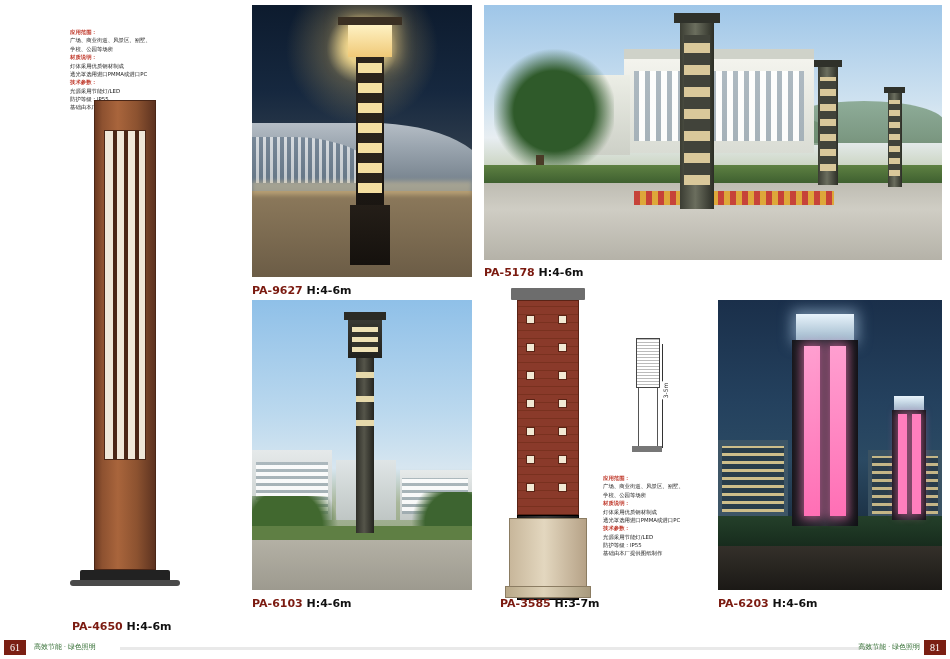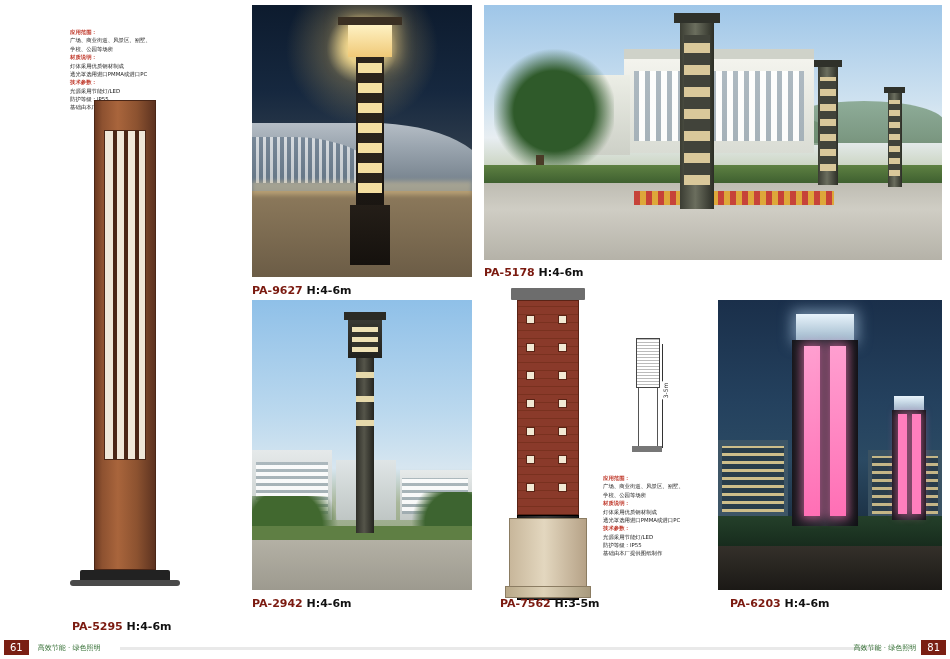--- a/index.html
+++ b/index.html
@@ -40,21 +40,21 @@
 
   
   .draw-line{position:absolute;left:618px;top:330px;width:60px;height:130px;}
   .dl-pole{position:absolute;left:20px;top:10px;width:18px;height:108px;border:1px solid #555;background:#fff;}
   .dl-lamp{position:absolute;left:18px;top:8px;width:22px;height:48px;border:1px solid #444;background:repeating-linear-gradient(0deg,#fff 0 2px,#bbb 2px 3px);}
   .dl-base{position:absolute;left:14px;top:116px;width:30px;height:6px;background:#777;}
   .dim{position:absolute;left:44px;top:14px;height:104px;border-left:1px solid #333;}
   .dim span{position:absolute;left:-6px;top:42px;font-size:6px;color:#222;transform:rotate(-90deg);white-space:nowrap;background:#fff;padding:1px;}
 
   
-  .foot{position:absolute;bottom:0;height:18px;}
+  .foot{position:absolute;bottom:0;height:18px;font-family:Liberation Serif, serif;}
   .foot-num{display:inline-block;background:#7a1f13;color:#fff;font-size:10px;padding:2px 6px;vertical-align:middle;}
   .foot-txt{display:inline-block;font-size:7px;color:#2f6b2f;vertical-align:middle;margin-left:4px;}
   .foot-bar{position:absolute;height:3px;background:#e9e9e9;}
 
   .bindspan{display:block;}
 </style>
 </head>
 <body>
 
 <div class="page">
@@ -76,21 +76,21 @@
     <div class="pole-wood"></div>
     <div class="pole-win">
       <i style="left:8px"></i>
         <i style="left:19px"></i>
         <i style="left:30px"></i>
     </div>
     <div class="base-plate"></div>
     <div class="base-plate2"></div>
   </div>
   <div class="cap" style="left:72px;top:620px;">
-    <span style="color:#7b1a10">PA-5295</span>
+    <span style="color:#7b1a10">PA-4650</span>
     <span class="h">H:4-6m</span>
   </div>
 
   <div class="panel" style="left:252px;top:5px;width:220px;height:272px;
       background:
         radial-gradient(circle at 50% 16%, rgba(255,230,150,.85) 0 6%, rgba(255,210,110,.25) 14%, rgba(0,0,0,0) 30%),
         linear-gradient(180deg,#0d1b2e 0%,#16283f 32%,#2c3a4a 52%,#6e6455 72%,#b49d76 88%,#8d7c61 100%);">
 
     <div style="position:absolute;left:0;top:118px;width:240px;height:70px;background:linear-gradient(180deg,#cfd6dc,#6d7d8c);border-top-right-radius:120px 60px;opacity:.85;"></div>
     <div style="position:absolute;left:-10px;top:132px;width:140px;height:46px;background:repeating-linear-gradient(90deg,rgba(255,255,255,.55) 0 3px,rgba(90,110,130,.6) 3px 7px);border-top-right-radius:90px 45px;"></div>
@@ -161,21 +161,21 @@
 
     <div style="position:absolute;left:96px;top:18px;width:34px;height:40px;background:linear-gradient(180deg,#3a3a34,#22221e);"></div>
     <div style="position:absolute;left:100px;top:24px;width:26px;height:28px;background:repeating-linear-gradient(0deg,#efe2b6 0 5px,#33332c 5px 10px);"></div>
     <div style="position:absolute;left:92px;top:12px;width:42px;height:8px;background:#2b2b25;"></div>
     <div style="position:absolute;left:104px;top:58px;width:18px;height:175px;background:linear-gradient(90deg,#2f2f29,#55554a 45%,#24241f);"></div>
     <div style="position:absolute;left:104px;top:72px;width:18px;height:6px;background:#e6d9ab;"></div>
     <div style="position:absolute;left:104px;top:96px;width:18px;height:6px;background:#e6d9ab;"></div>
     <div style="position:absolute;left:104px;top:120px;width:18px;height:6px;background:#e6d9ab;"></div>
   </div>
   <div class="cap" style="left:252px;top:597px;">
-    <span style="color:#7b1a10">PA-2942</span>
+    <span style="color:#7b1a10">PA-6103</span>
     <span class="h">H:4-6m</span>
   </div>
 
   <div class="draw-brick">
     <div class="brick-top"></div>
     <div class="brick-body">
       <div class="brick-win" style="left:8px;top:14px"></div>
       <div class="brick-win" style="left:40px;top:14px"></div>
       <div class="brick-win" style="left:8px;top:42px"></div>
       <div class="brick-win" style="left:40px;top:42px"></div>
@@ -188,22 +188,22 @@
       <div class="brick-win" style="left:8px;top:154px"></div>
       <div class="brick-win" style="left:40px;top:154px"></div>
       <div class="brick-win" style="left:8px;top:182px"></div>
       <div class="brick-win" style="left:40px;top:182px"></div>
     </div>
     <div class="brick-dark"></div>
     <div class="brick-stone"></div>
     <div class="brick-stone2"></div>
   </div>
   <div class="cap" style="left:500px;top:597px;">
-    <span style="color:#7b1a10">PA-7562</span>
-    <span class="h">H:3-5m</span>
+    <span style="color:#7b1a10">PA-3585</span>
+    <span class="h">H:3-7m</span>
   </div>
 
   <div class="draw-line">
     <div class="dl-pole"></div>
     <div class="dl-lamp"></div>
     <div class="dl-base"></div>
     <div class="dim">
       <span>3-5m</span>
     </div>
   </div>
@@ -235,21 +235,21 @@
     <div style="position:absolute;left:78px;top:14px;width:58px;height:26px;background:linear-gradient(180deg,#e8f3fb,#9fb9cc);box-shadow:0 0 14px 4px rgba(200,230,255,.5);"></div>
     <div style="position:absolute;left:74px;top:40px;width:66px;height:186px;background:linear-gradient(90deg,#15161a,#2a2c33 50%,#111216);"></div>
     <div style="position:absolute;left:86px;top:46px;width:16px;height:170px;background:linear-gradient(180deg,#ff9fd0,#ff6fb5);box-shadow:0 0 10px 3px rgba(255,120,190,.55);"></div>
     <div style="position:absolute;left:112px;top:46px;width:16px;height:170px;background:linear-gradient(180deg,#ff9fd0,#ff6fb5);box-shadow:0 0 10px 3px rgba(255,120,190,.55);"></div>
 
     <div style="position:absolute;left:176px;top:96px;width:30px;height:14px;background:linear-gradient(180deg,#e8f3fb,#9fb9cc);"></div>
     <div style="position:absolute;left:174px;top:110px;width:34px;height:110px;background:linear-gradient(90deg,#15161a,#2a2c33 50%,#111216);"></div>
     <div style="position:absolute;left:180px;top:114px;width:9px;height:100px;background:#ff7fbe;box-shadow:0 0 8px 2px rgba(255,120,190,.5);"></div>
     <div style="position:absolute;left:194px;top:114px;width:9px;height:100px;background:#ff7fbe;box-shadow:0 0 8px 2px rgba(255,120,190,.5);"></div>
   </div>
-  <div class="cap" style="left:718px;top:597px;margin-left:12px;">
+  <div class="cap" style="left:718px;top:597px;">
     <span style="color:#7b1a10">PA-6203</span>
     <span class="h">H:4-6m</span>
   </div>
 
   <div class="foot" style="left:4px;bottom:4px;">
     <span class="foot-num">61</span>
     <span class="foot-txt">高效节能 · 绿色照明</span>
   </div>
   <div class="foot-bar" style="left:120px;bottom:9px;width:760px;"></div>
   <div class="foot" style="right:4px;bottom:4px;text-align:right;">

